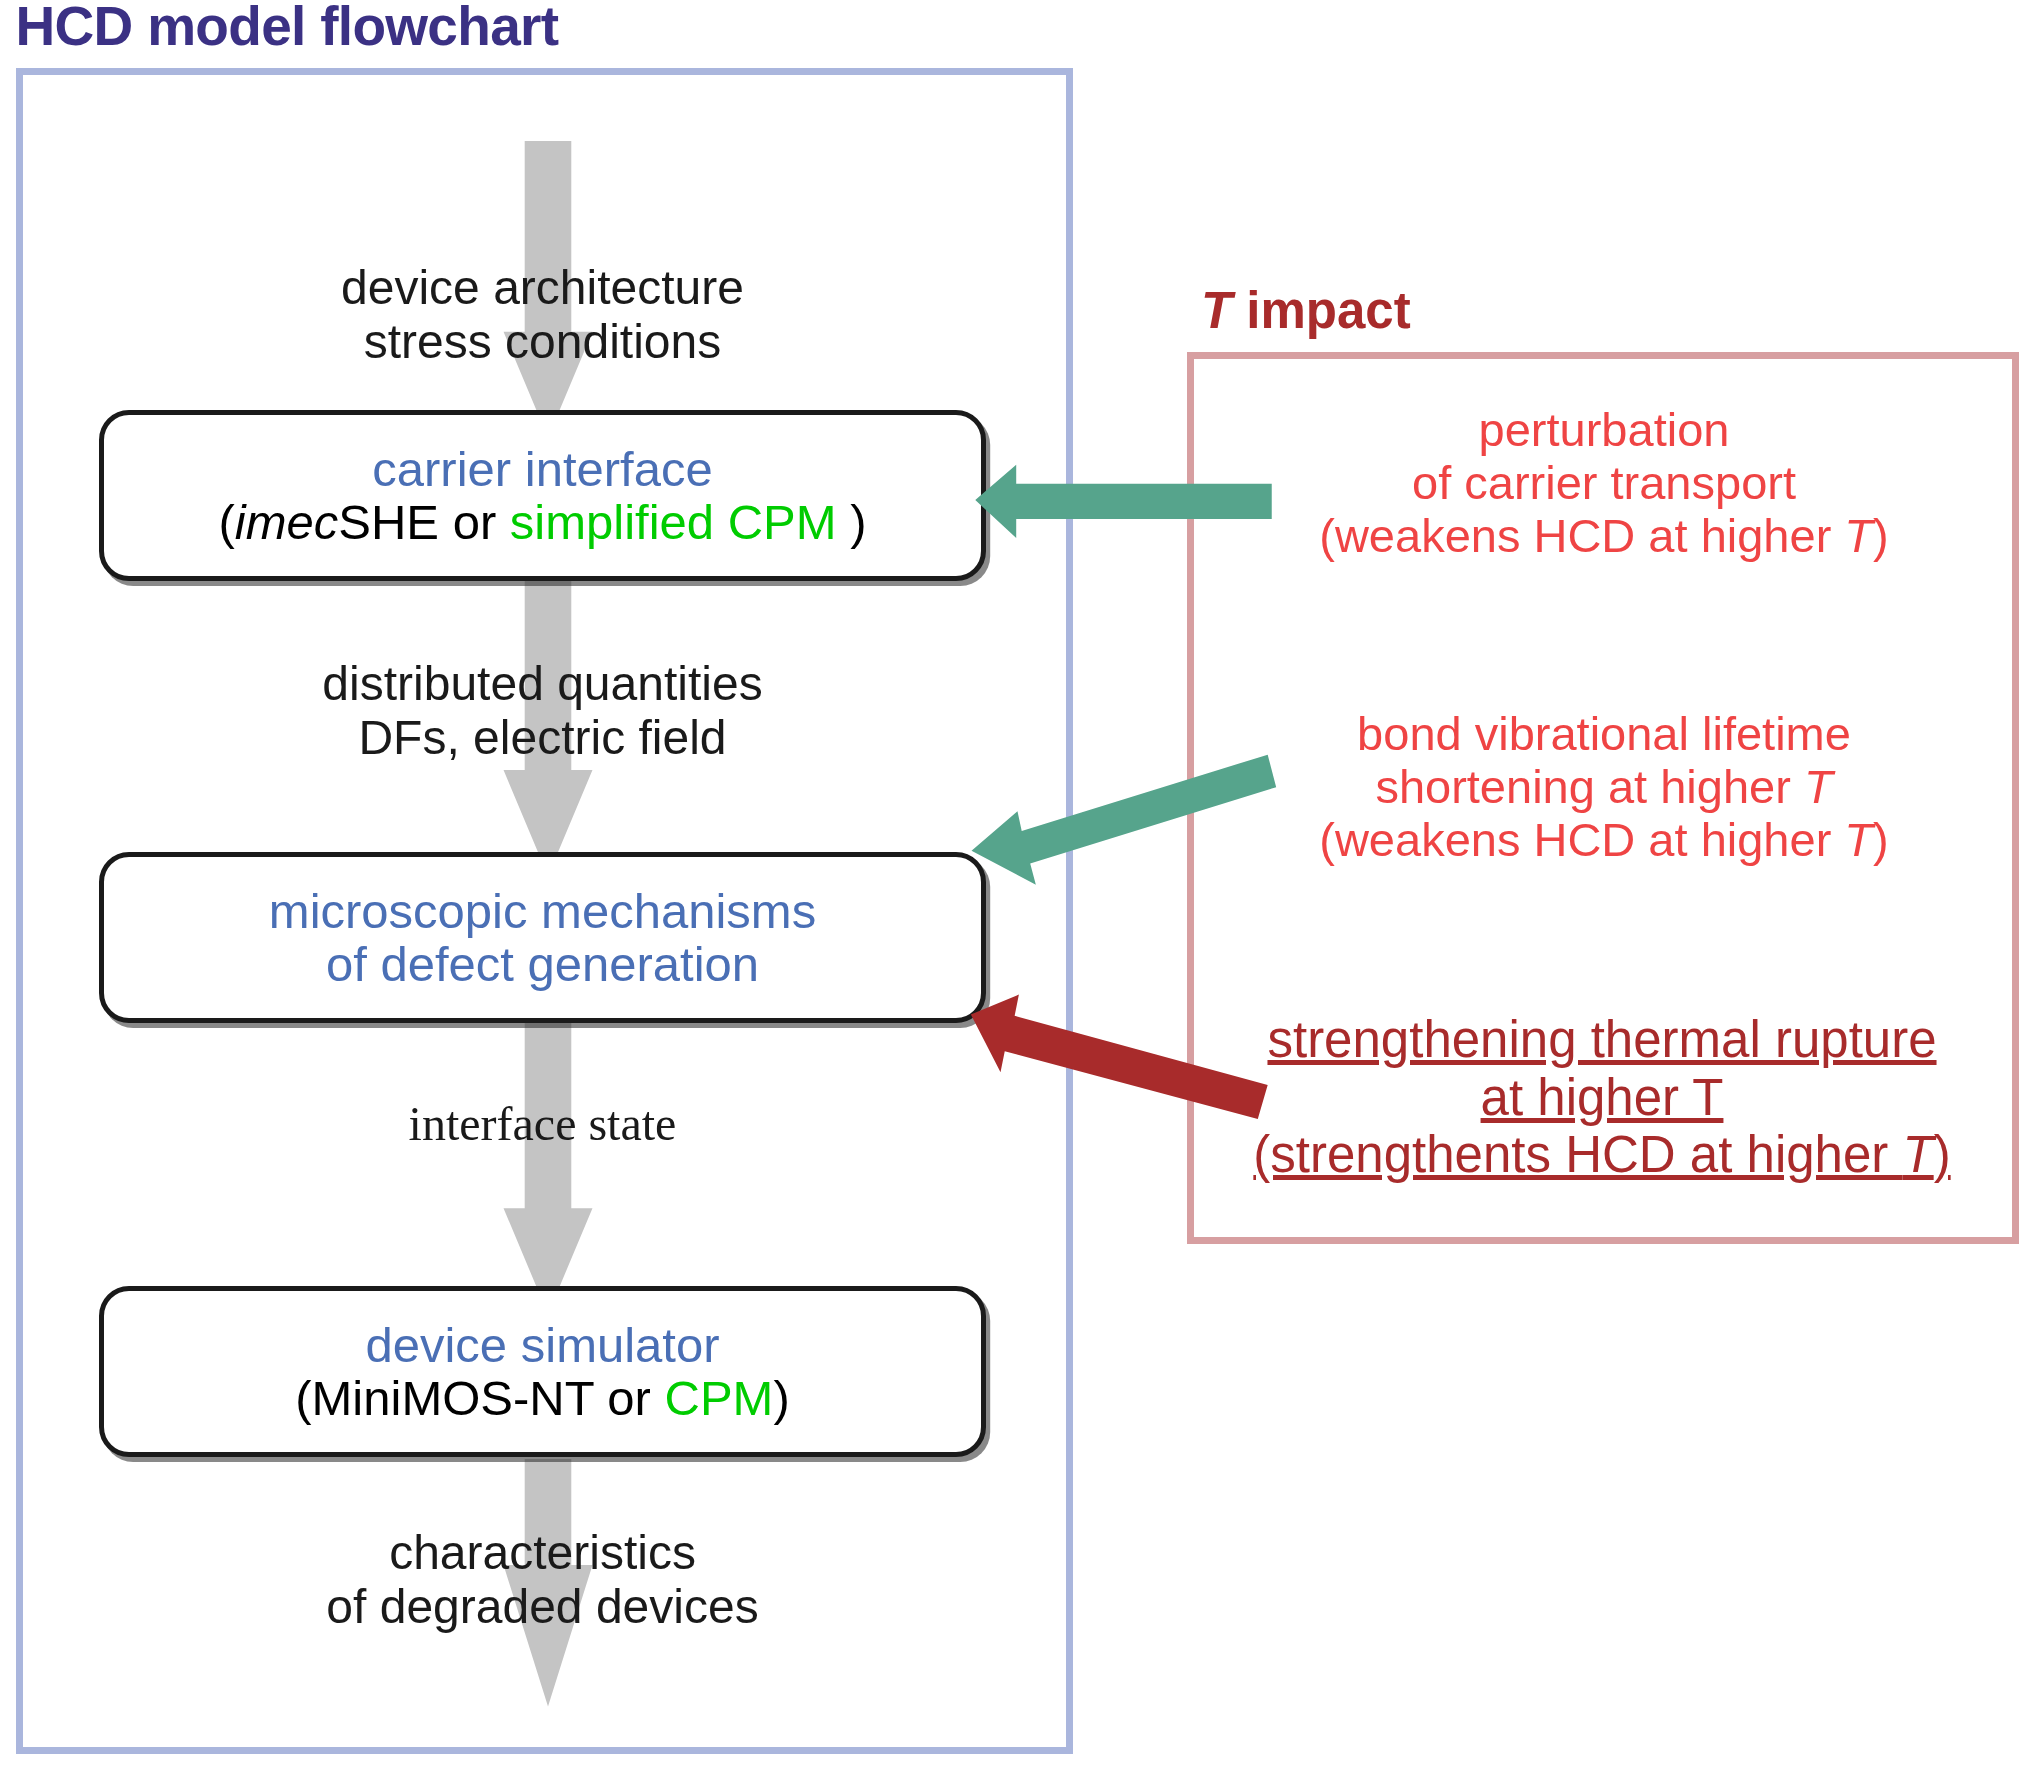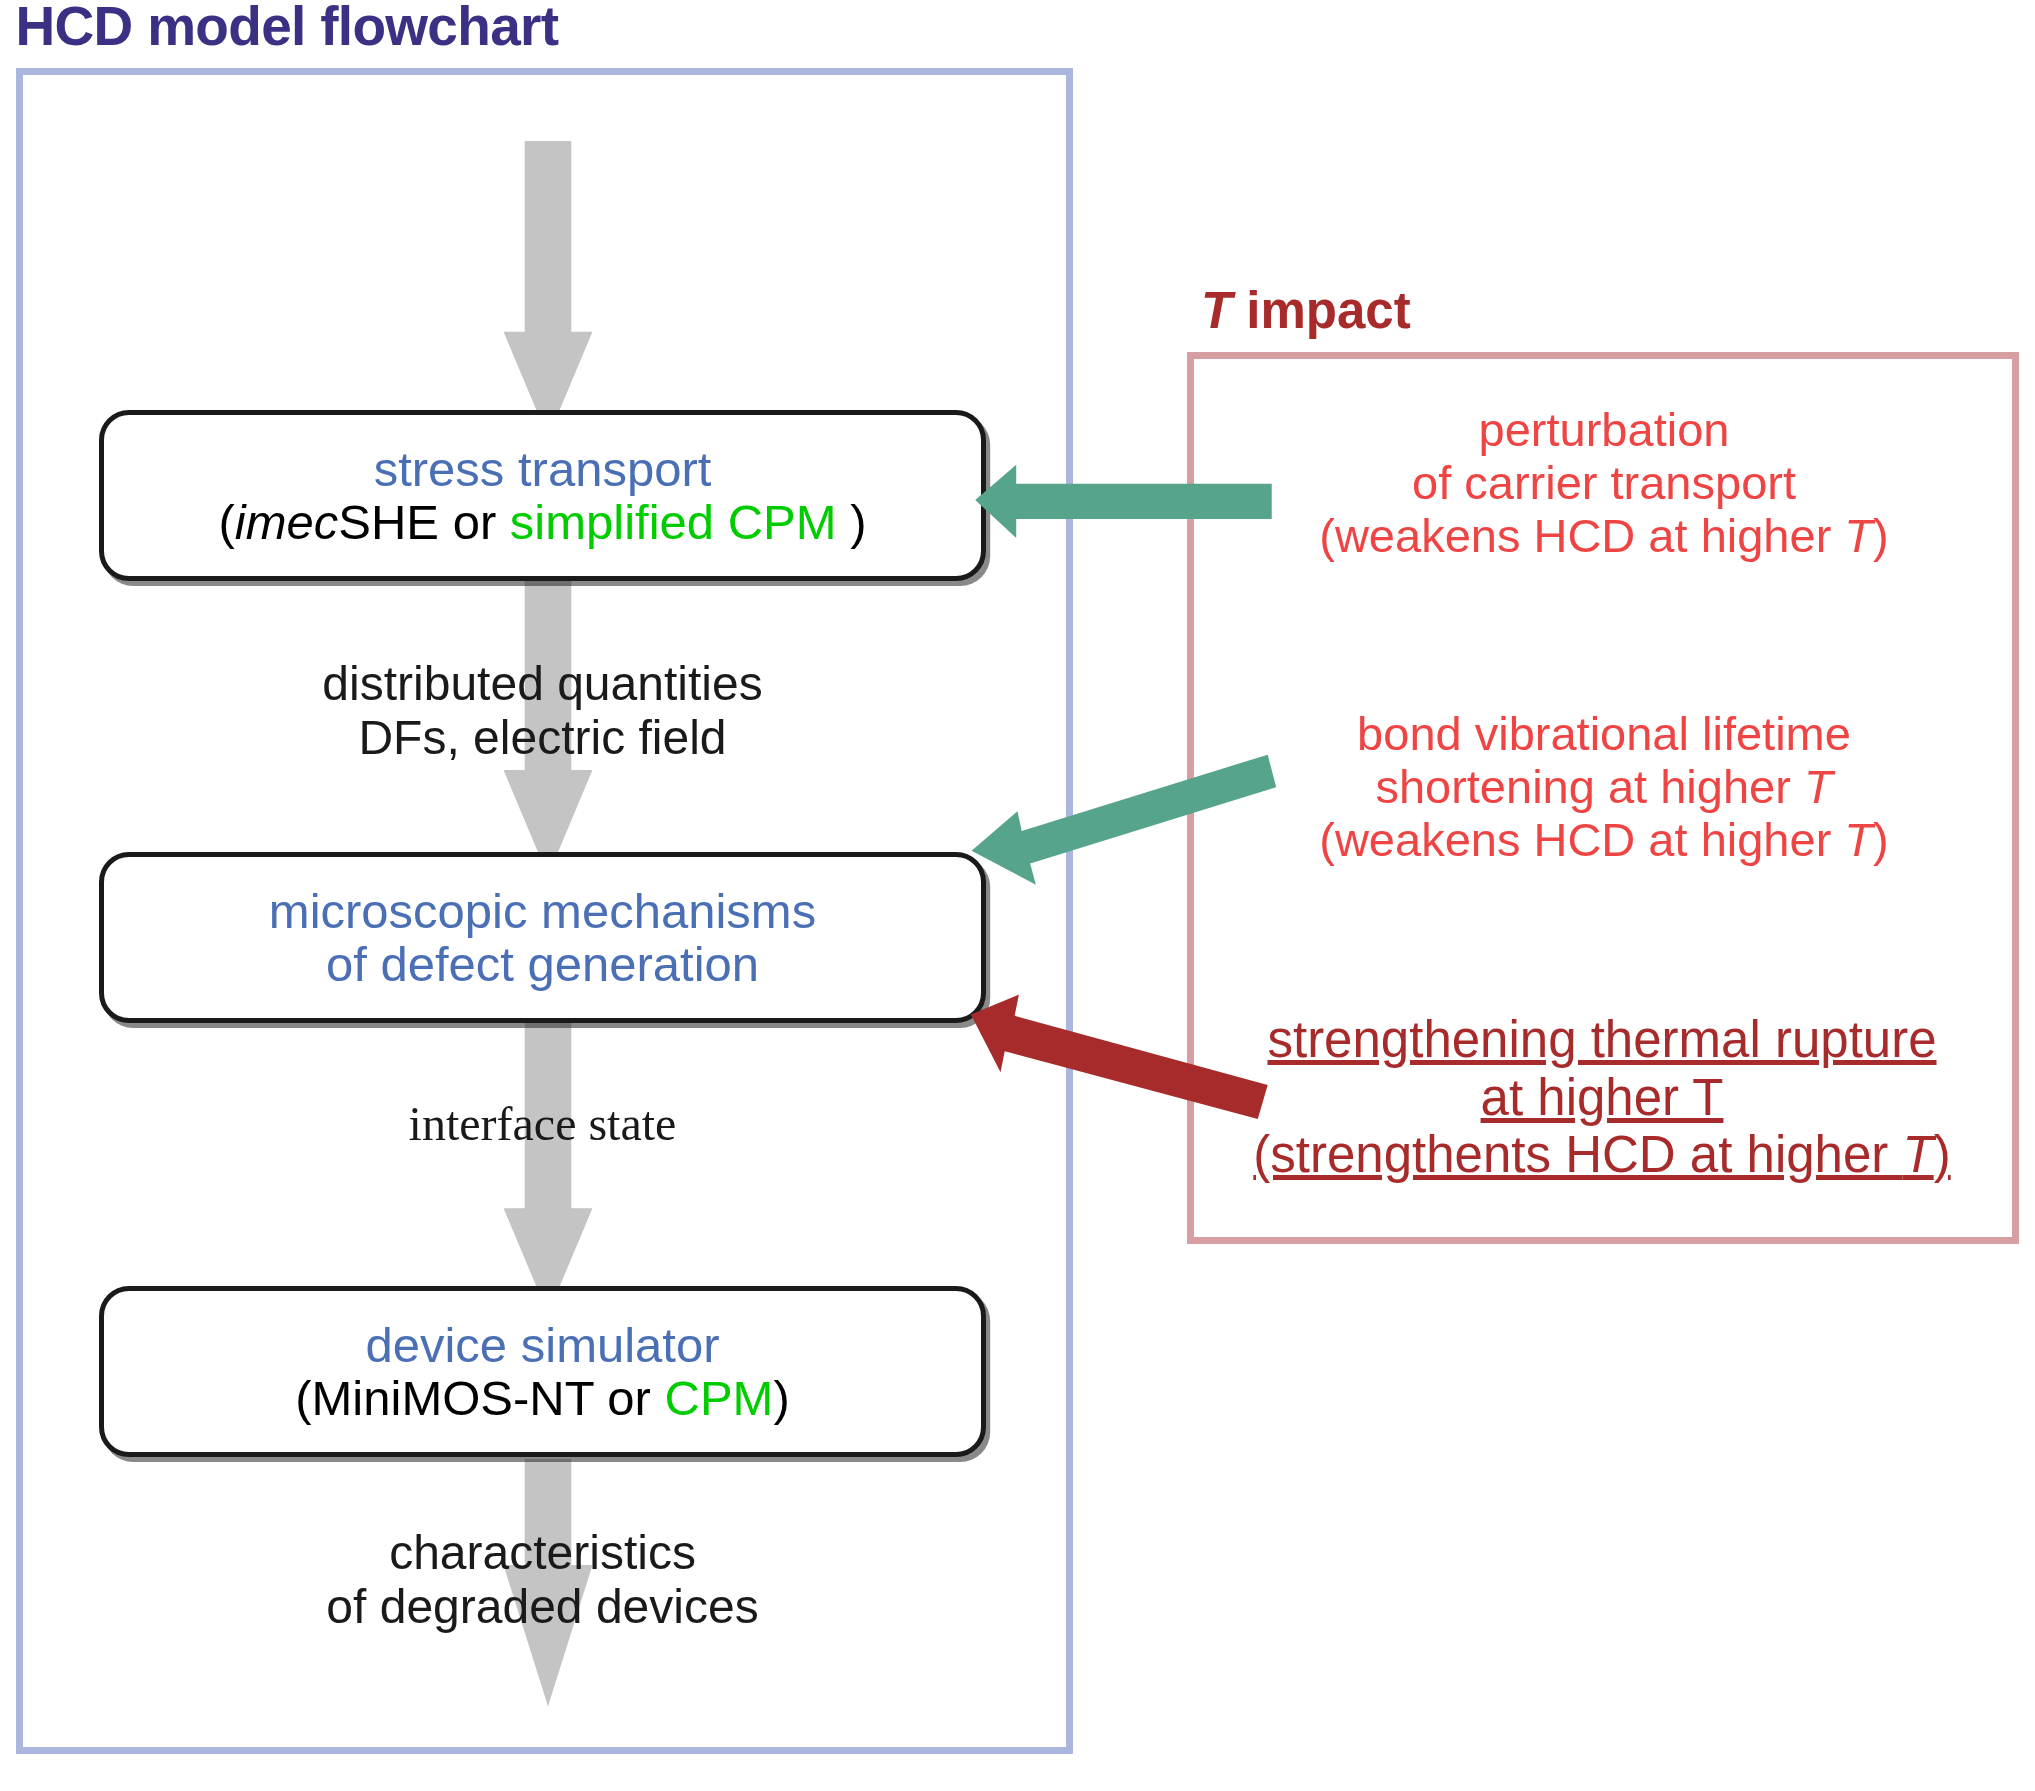--- a/index.html
+++ b/index.html
@@ -160,37 +160,41 @@
 
     <polygon fill="#c4c4c4" points="52,0 118,0 118,270 148,270 85,420 22,270 52,270"></polygon>
 
     <polygon fill="#c4c4c4" points="52,620 118,620 118,890 148,890 85,1040 22,890 52,890"></polygon>
 
     <polygon fill="#c4c4c4" points="52,1245 118,1245 118,1510 148,1510 85,1660 22,1510 52,1510"></polygon>
 
     <polygon fill="#c4c4c4" points="52,1865 118,1865 118,2015 148,2015 85,2215 22,2015 52,2015"></polygon>
   </svg>
 
+  <div class="flow-label" id="label-top">
+    <div>device architecture</div>
+    <div>stress conditions</div>
+  </div>
 
   <div class="flow-label" id="label-dist">
     <div>distributed quantities</div>
     <div>DFs, electric field</div>
   </div>
 
   <div class="flow-label" id="label-interface">
     <div>interface state</div>
   </div>
 
   <div class="flow-label" id="label-char">
     <div>characteristics</div>
     <div>of degraded devices</div>
   </div>
 
   <div class="proc-box" id="box-carrier">
-    <div class="box-line blue-line">stress transport</div>
+    <div class="box-line blue-line">carrier interface</div>
     <div class="box-line black-line"><span>(</span><span class="ital">imec</span><span>SHE or </span><span class="green">simplified CPM</span><span> )</span></div>
   </div>
 
   <div class="proc-box" id="box-micro">
     <div class="box-line blue-line">microscopic mechanisms</div>
     <div class="box-line blue-line">of defect generation</div>
   </div>
 
   <div class="proc-box" id="box-simulator">
     <div class="box-line blue-line">device simulator</div>

